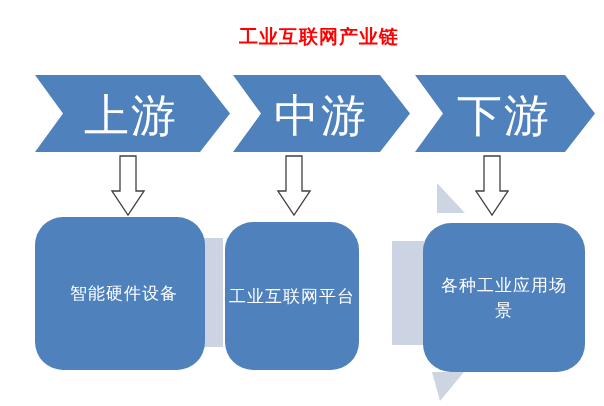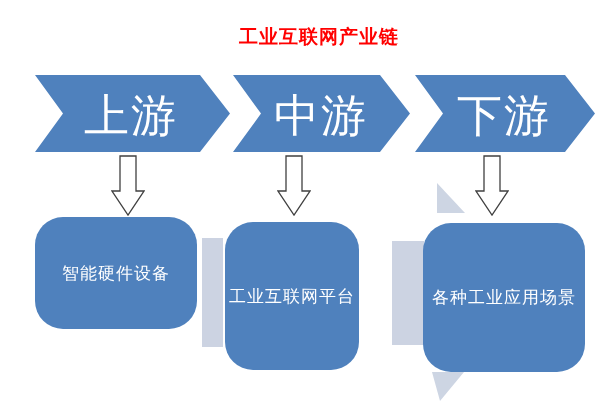--- a/index.html
+++ b/index.html
@@ -61,23 +61,23 @@
     z-index: 2;
     display: flex;
     align-items: center;
     justify-content: center;
     text-align: center;
     color: #ffffff;
     font-size: 17px;
     line-height: 1.45;
     letter-spacing: 1px;
   }
-  .box-1 { left: 35px;  top: 217px; width: 162px; height: 112px; }
+  .box-1 { left: 35px;  top: 217px; width: 162px; height: 153px; padding-left: 8px; }
   .box-2 { left: 225px; top: 222px; width: 134px; height: 148px; }
-  .box-3 { left: 423px; top: 223px; width: 162px; height: 149px; padding: 0 6px; box-sizing: border-box; }
+  .box-3 { left: 423px; top: 223px; width: 162px; height: 149px; padding: 0 18px; box-sizing: border-box; }
 </style>
 </head>
 <body>
 
 <div class="canvas">
 
   <div class="title">工业互联网产业链</div>
 
   <svg class="chevron" style="left:35px" width="195" height="77" viewBox="0 0 195 77">
     <polygon points="0,0 165,0 195,38.5 165,77 0,77 28,38.5"></polygon>

